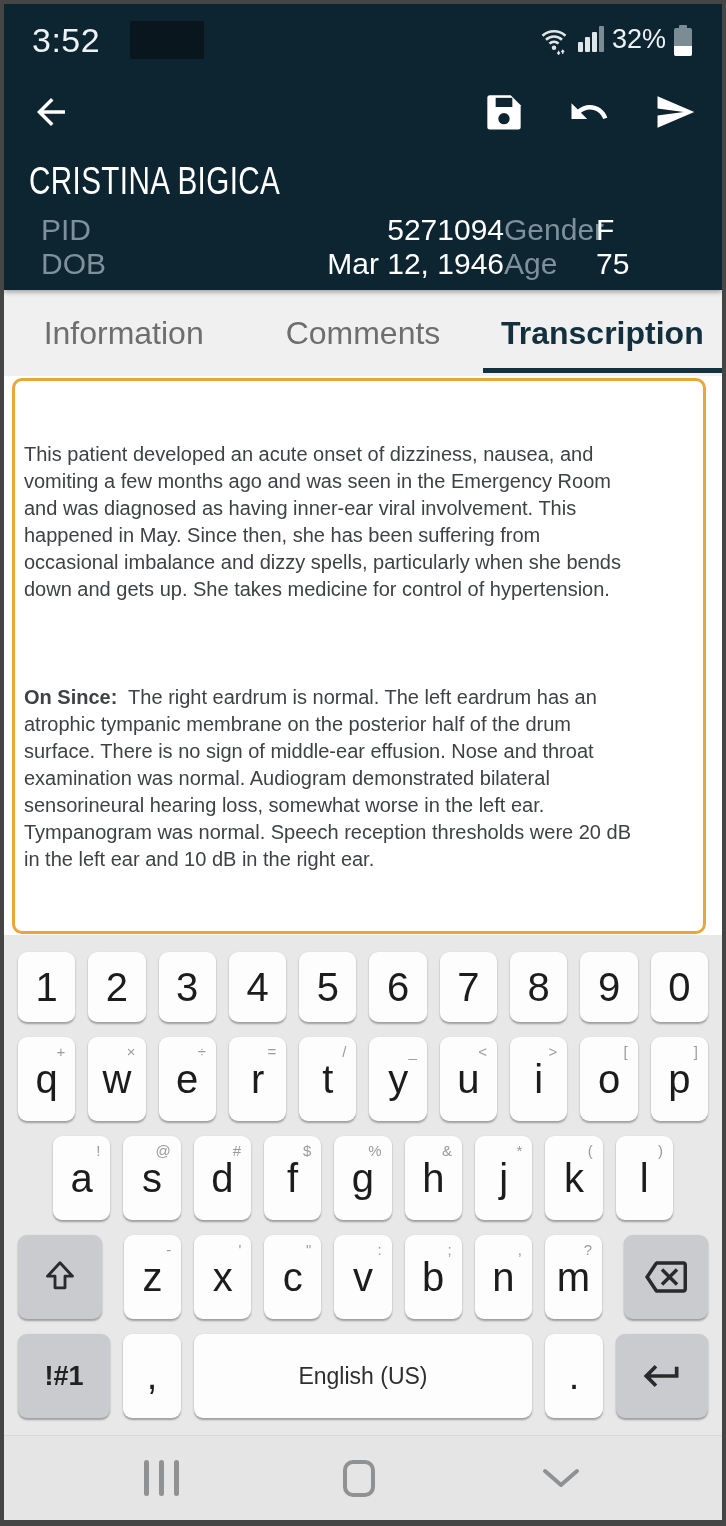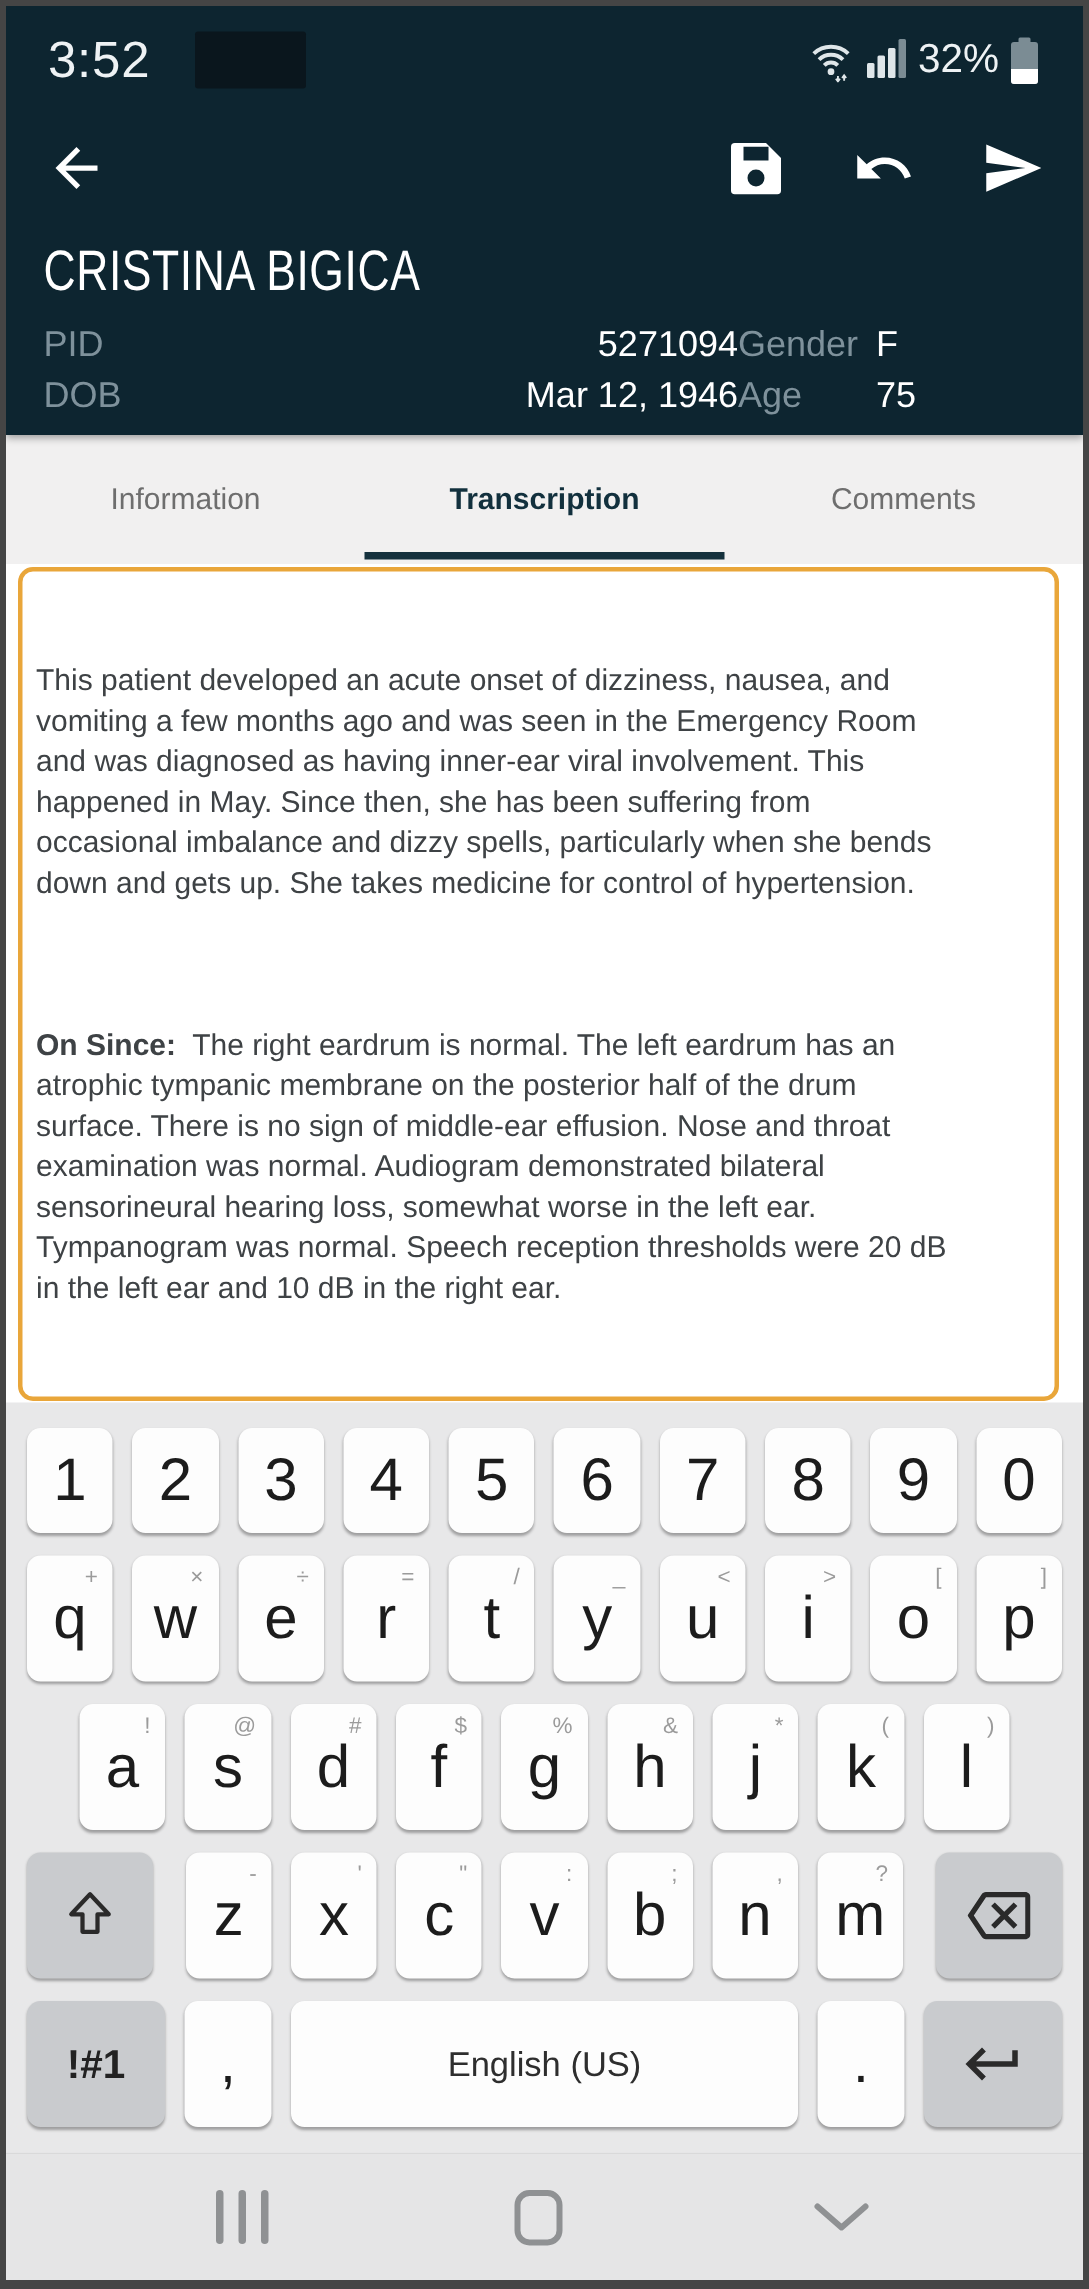--- a/index.html
+++ b/index.html
@@ -23,31 +23,31 @@
   .sigbars i{ display:block; width:5px; border-radius:1px; }
   .battery{ width:18px; height:31px; display:flex; flex-direction:column; align-items:center; }
   .battery .cap{ width:8px; height:3px; background:#7b8c94; border-radius:1px 1px 0 0;}
   .battery .body{ width:18px; flex:1; background:#7b8c94; border-radius:2px; display:flex; flex-direction:column; justify-content:flex-end; overflow:hidden;}
   .battery .fill{ height:10px; background:#ffffff; }
   .toolbar-row{ display:flex; align-items:center; padding:0 26px; height:76px; margin-top:14px; }
   .tb-right{ margin-left:auto; display:flex; align-items:center; gap:44px; }
   .icon-btn{ display:flex; align-items:center; justify-content:center; cursor:pointer;}
   .patient-name{ margin:10px 0 0 25px; font-size:38px; color:#ffffff;
                  transform:scaleX(.78); transform-origin:left center; white-space:nowrap; letter-spacing:.5px;}
-  .info{ margin:10px 25px 0 25px; font-size:24px; }
+  .info{ margin:10px 25px 0 37px; font-size:30px; }
   .info-row{ display:flex; height:34px; align-items:center; }
   .lab{ color:#7e919b; }
   .lab1{ width:68px; }
   .val1{ width:395px; color:#fff;text-align:right; }
   .lab2{ width:92px; }
   .val2{ color:#fff; }
   
   .tabs{ height:86px; flex:none; background:#f1f0f0; display:flex; }
   .tab{ flex:1; display:flex; align-items:center; justify-content:center;
-        font-size:20px; color:#6e6e6e; position:relative; cursor:pointer;}
+        font-size:32px; color:#6e6e6e; position:relative; cursor:pointer;}
   .tab.active{ color:#12303d; font-weight:bold; }
   .tab.active .underline{ position:absolute; left:0; right:0; bottom:3px; height:5px; background:#15313d; }
   
   .content{ flex:none; height:559px; background:#fff; padding:2px 16px 0 8px; }
   .textarea{ width:100%; height:556px; border:3px solid #e9a63a; border-radius:10px;
              background:#fff; overflow:hidden; padding:6px 6px 0 9px; position:relative;
              font-size:20px; line-height:27px; color:#3e4245; white-space:pre-wrap; cursor:text;}
   .para{ white-space:pre-wrap; }
   .mb{ margin-bottom:27px; }
   .bold{ font-weight:bold; }
@@ -151,26 +151,26 @@
         <span class="lab lab2">Age</span>
         <span class="val2">75</span>
       </div>
     </div>
   </div>
 
   <div class="tabs">
     <div class="tab">
       <span>Information</span>
     </div>
+    <div class="tab">
+      <span>Comments</span>
+    </div>
     <div class="tab active">
       <span>Transcription</span>
       <span class="underline"></span>
-    </div>
-    <div class="tab">
-      <span>Comments</span>
     </div>
   </div>
 
   <div class="content">
     <div class="textarea">
       <div class="para mb">This patient developed an acute onset of dizziness, nausea, and
 vomiting a few months ago and was seen in the Emergency Room
 and was diagnosed as having inner-ear viral involvement. This
 happened in May. Since then, she has been suffering from
 occasional imbalance and dizzy spells, particularly when she bends

